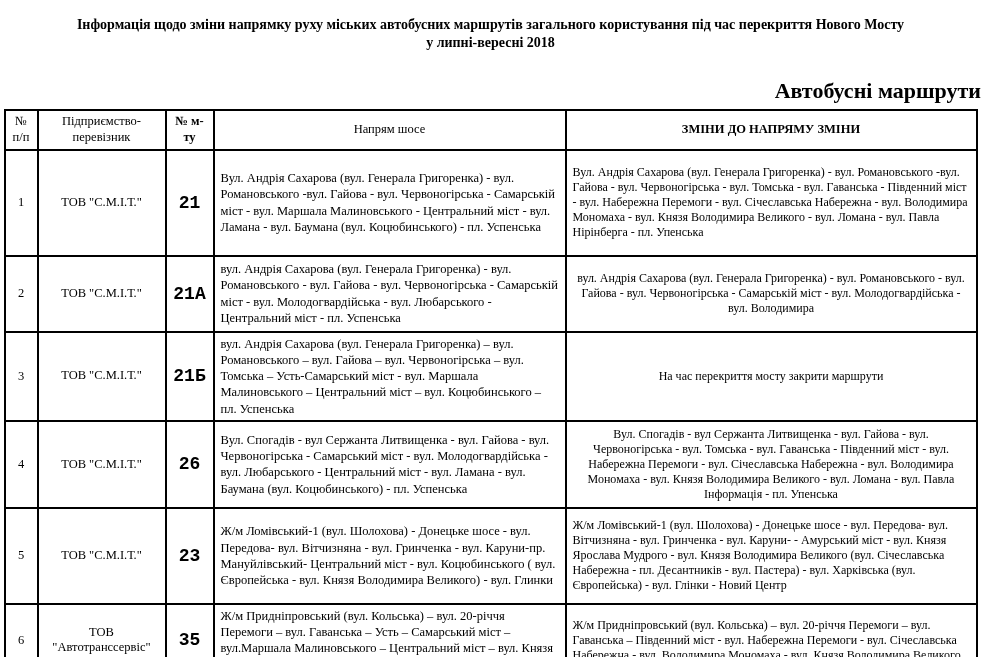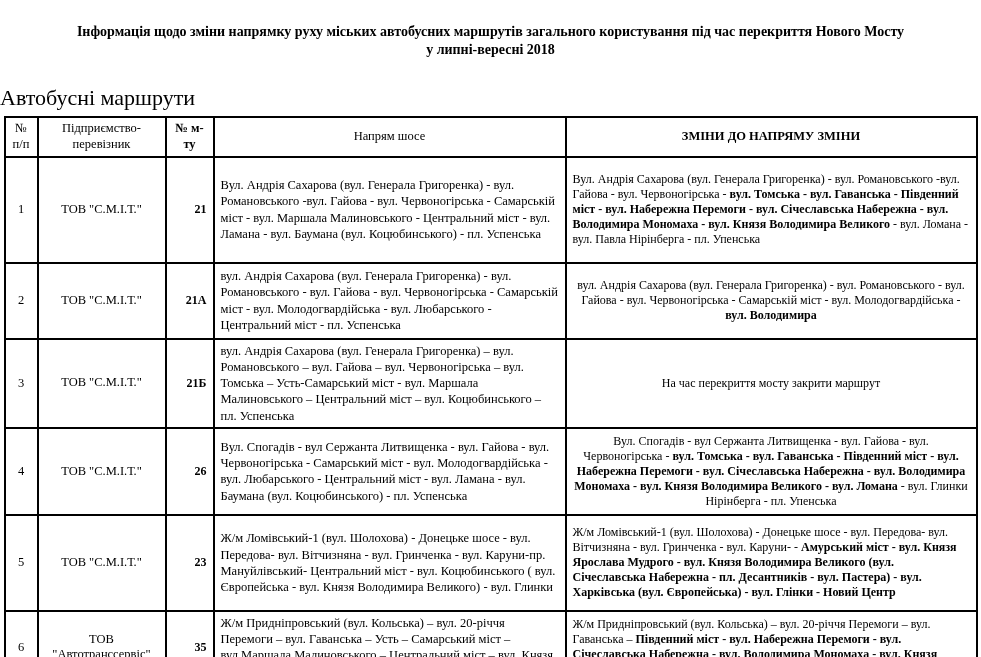--- a/index.html
+++ b/index.html
@@ -9,27 +9,27 @@
     color: #000000;
     font-family: "Liberation Serif", "DejaVu Serif", serif;
   }
   body { height: 657px; overflow: hidden; }
 
   .doc-title {
     text-align: center;
     font-weight: bold;
     font-size: 14px;
     line-height: 1.3;
-    padding-top: 23px;
+    padding-top: 16px;
   }
   .doc-title .line { display: block; }
 
   .table-title {
-    text-align: left;
-    font-weight: normal;
+    text-align: right;
+    font-weight: bold;
     font-size: 22px;
     margin-top: 26px;
     margin-bottom: 5px;
   }
 
   table.routes {
     border-collapse: collapse;
     table-layout: fixed;
     width: 972px;
     margin: 0 auto 0 auto;
@@ -59,36 +59,37 @@
     text-align: center;
     font-size: 12.5px;
     font-weight: normal;
   }
   td.cell-carrier {
     text-align: center;
     font-size: 12.5px;
     line-height: 1.25;
   }
   td.cell-route {
-    text-align: right;
-    font-size: 12px;
+    text-align: center;
+    font-size: 18px;
     font-weight: bold;
+    font-family: Liberation Mono, monospace;
   }
   td.cell-dir {
     text-align: left;
     font-size: 12.5px;
     line-height: 1.3;
   }
   td.cell-chg {
     font-size: 12px;
     line-height: 1.25;
   }
   td.chg-left   { text-align: left; }
   td.chg-center { text-align: center; }
-  .seg-bold { font-weight: bold; }
+  .seg-bold { font-weight: normal; }
 
   tr.r1 { height: 106px; }
   tr.r2 { height: 76px; }
   tr.r3 { height: 80px; }
   tr.r4 { height: 87px; }
   tr.r5 { height: 96px; }
   tr.r6 { height: 65px; }
 </style>
 </head>
 <body>
@@ -130,28 +131,28 @@
       <td class="cell-carrier">ТОВ "С.М.І.Т."</td>
       <td class="cell-route">21А</td>
       <td class="cell-dir">вул. Андрія Сахарова (вул. Генерала Григоренка) - вул. Романовського - вул. Гайова - вул. Червоногірська - Самарській міст - вул. Молодогвардійська - вул. Любарського - Центральний міст - пл. Успенська</td>
       <td class="cell-chg chg-center"><span>вул. Андрія Сахарова (вул. Генерала Григоренка) - вул. Романовського - вул. Гайова - вул. Червоногірська - Самарській міст - вул. Молодогвардійська - </span><span class="seg-bold">вул. Володимира</span><span></span></td>
     </tr>
     <tr class="r3">
       <td class="cell-num">3</td>
       <td class="cell-carrier">ТОВ "С.М.І.Т."</td>
       <td class="cell-route">21Б</td>
       <td class="cell-dir">вул. Андрія Сахарова (вул. Генерала Григоренка) – вул. Романовського – вул. Гайова – вул. Червоногірська – вул. Томська – Усть-Самарський міст  - вул. Маршала Малиновського –  Центральний міст – вул. Коцюбинського – пл. Успенська</td>
-      <td class="cell-chg chg-center"><span>На час перекриття мосту закрити маршрут</span><span class="seg-bold"></span><span></span></td>
+      <td class="cell-chg chg-center"><span>На час перекриття мосту закрити маршрути</span><span class="seg-bold"></span><span></span></td>
     </tr>
     <tr class="r4">
       <td class="cell-num">4</td>
       <td class="cell-carrier">ТОВ "С.М.І.Т."</td>
       <td class="cell-route">26</td>
       <td class="cell-dir">Вул. Спогадів - вул Сержанта Литвищенка - вул. Гайова - вул. Червоногірська - Самарський міст - вул. Молодогвардійська - вул. Любарського - Центральний міст - вул. Ламана - вул. Баумана (вул. Коцюбинського) - пл. Успенська</td>
-      <td class="cell-chg chg-center"><span>Вул. Спогадів - вул Сержанта Литвищенка - вул. Гайова - вул. Червоногірська - </span><span class="seg-bold">вул. Томська - вул. Гаванська - Південний міст - вул. Набережна Перемоги - вул. Січеславська Набережна - вул. Володимира Мономаха - вул. Князя Володимира Великого - вул. Ломана</span><span> - вул. Глинки Нірінберга - пл. Упенська</span></td>
+      <td class="cell-chg chg-center"><span>Вул. Спогадів - вул Сержанта Литвищенка - вул. Гайова - вул. Червоногірська - </span><span class="seg-bold">вул. Томська - вул. Гаванська - Південний міст - вул. Набережна Перемоги - вул. Січеславська Набережна - вул. Володимира Мономаха - вул. Князя Володимира Великого - вул. Ломана</span><span> - вул. Павла Інформація - пл. Упенська</span></td>
     </tr>
     <tr class="r5">
       <td class="cell-num">5</td>
       <td class="cell-carrier">ТОВ "С.М.І.Т."</td>
       <td class="cell-route">23</td>
       <td class="cell-dir">Ж/м Ломівський-1 (вул. Шолохова) - Донецьке шосе - вул. Передова- вул. Вітчизняна - вул. Гринченка - вул. Каруни-пр. Мануйлівський- Центральний міст - вул. Коцюбинського ( вул. Європейська - вул. Князя Володимира Великого) - вул. Глинки</td>
       <td class="cell-chg chg-left"><span>Ж/м Ломівський-1 (вул. Шолохова) - Донецьке шосе - вул. Передова- вул. Вітчизняна - вул. Гринченка - вул. Каруни- - </span><span class="seg-bold">Амурський міст - вул. Князя Ярослава Мудрого - вул. Князя Володимира Великого (вул. Січеславська Набережна  - пл. Десантників - вул. Пастера) - вул. Харківська (вул. Європейська) - вул. Глінки - Новий Центр</span><span></span></td>
     </tr>
     <tr class="r6">
       <td class="cell-num">6</td>

